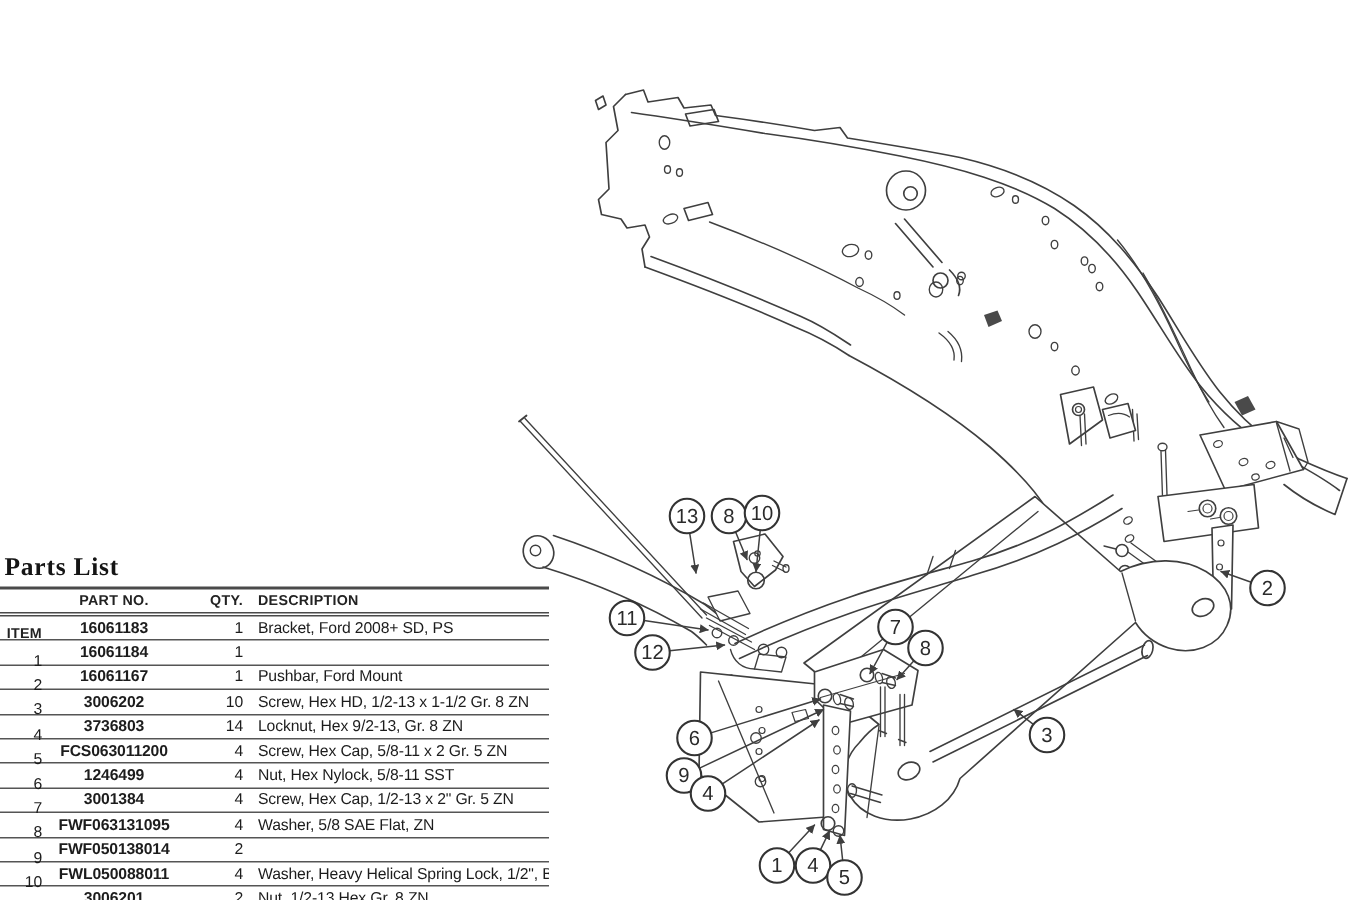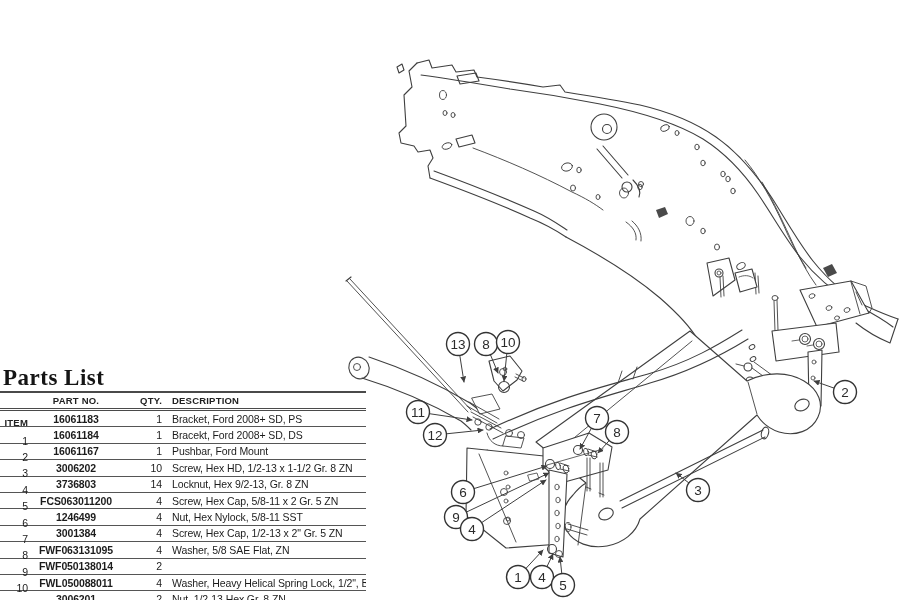--- a/index.html
+++ b/index.html
@@ -6,21 +6,21 @@
   body{
     width:900px;height:600px;position:relative;overflow:hidden;
     background:#ffffff;
     font-family:"Liberation Sans",sans-serif;
     color:#1a1a1a;
   }
   
   .parts-list{position:absolute;left:0;top:366px;width:366px;}
   .pl-title{
     font-family:"Liberation Serif",serif;font-weight:700;
-    font-size:23px;line-height:24px;color:#151515;
+    font-size:17px;line-height:24px;color:#151515;
     margin:0 0 1px 3px;letter-spacing:.5px;
   }
   .pl-header{
     display:flex;align-items:center;
     border-top:2px solid #4a4a4a;border-bottom:3px double #4a4a4a;
     font-weight:700;font-size:9.5px;letter-spacing:.2px;color:#222;
     height:15px;
   }
   .pl-row{
     display:flex;align-items:center;height:15.4px;
@@ -292,21 +292,20 @@
       <div class="pl-row">
         <div class="c-item">1</div>
         <div class="c-part">16061183</div>
         <div class="c-qty">1</div>
         <div class="c-desc">Bracket, Ford 2008+ SD, PS</div>
       </div>
       <div class="pl-row">
         <div class="c-item">2</div>
         <div class="c-part">16061184</div>
         <div class="c-qty">1</div>
-        <div class="c-desc">Bracekt, Ford 2008+ SD, DS</div>
       </div>
       <div class="pl-row">
         <div class="c-item">3</div>
         <div class="c-part">16061167</div>
         <div class="c-qty">1</div>
         <div class="c-desc">Pushbar, Ford Mount</div>
       </div>
       <div class="pl-row">
         <div class="c-item">4</div>
         <div class="c-part">3006202</div>

